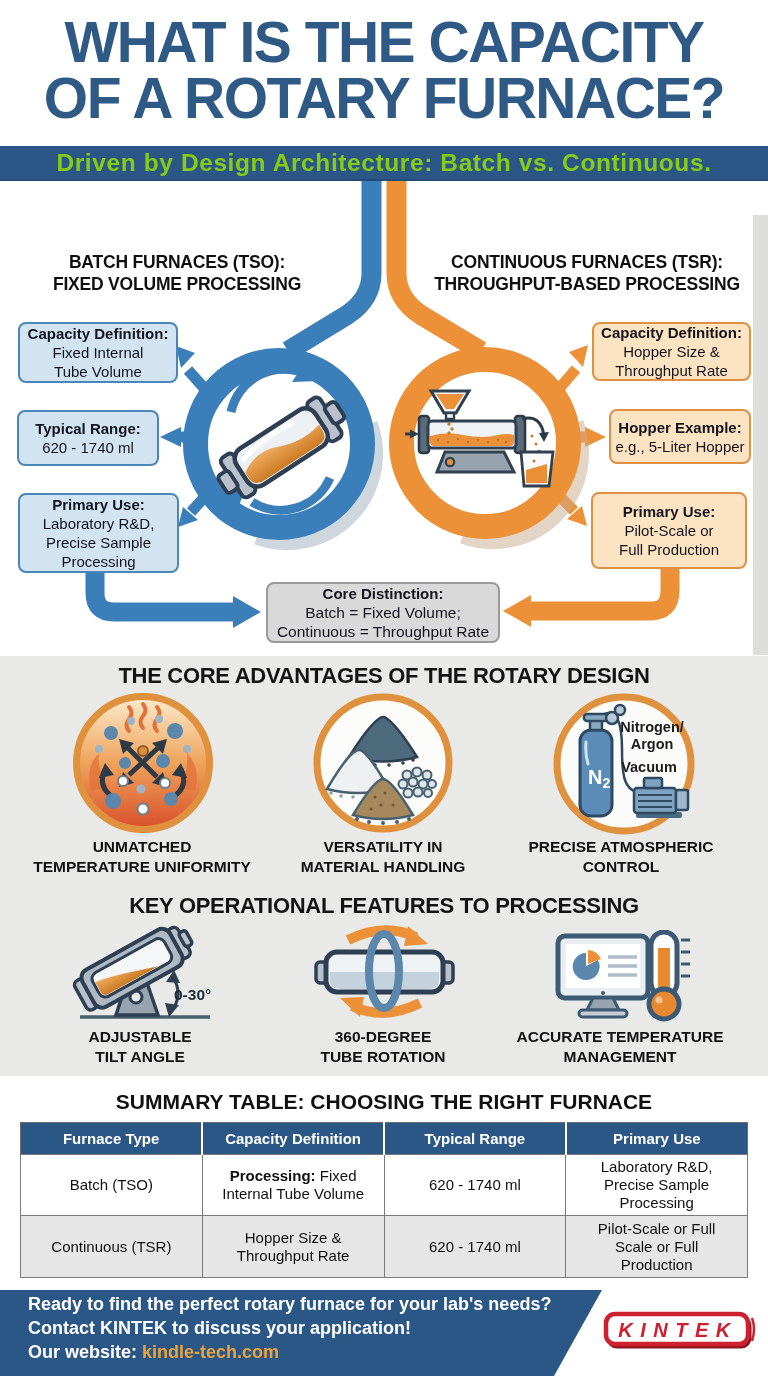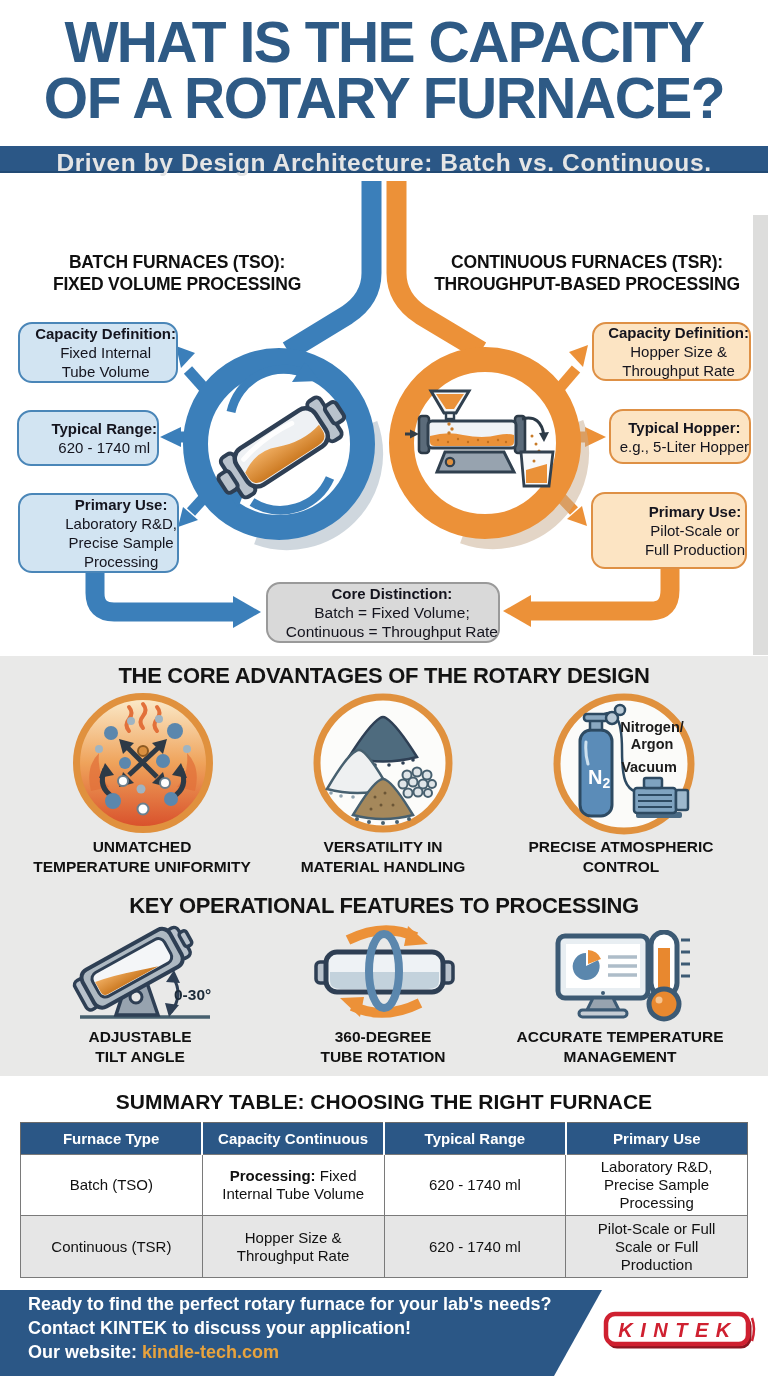--- a/index.html
+++ b/index.html
@@ -1,24 +1,24 @@
 <!DOCTYPE html>
 <html><head>
 <meta charset="utf-8">
 <style>
   html,body{margin:0;padding:0;}
   body{width:768px;height:1376px;position:relative;font-family:"Liberation Sans",sans-serif;background:#ffffff;overflow:hidden;}
   .abs{position:absolute;}
   
   #title{left:0;top:14px;width:768px;text-align:center;font-weight:bold;color:#2e5a85;font-size:57px;line-height:56px;letter-spacing:-1.5px;}
-  #banner{left:0;top:146px;width:768px;height:27px;background:#2b5786;color:#e5e5e5;font-weight:bold;font-size:24.5px;letter-spacing:0.6px;line-height:33px;text-align:center;border-bottom:2px solid #224a74;box-sizing:border-box;}
+  #banner{left:0;top:146px;width:768px;height:35px;background:#2b5786;color:#84cc16;font-weight:bold;font-size:24.5px;letter-spacing:0.6px;line-height:33px;text-align:center;border-bottom:2px solid #224a74;box-sizing:border-box;}
   
   #flowsvg{left:0;top:181px;}
   .bhead{font-weight:bold;font-size:17.5px;letter-spacing:-0.2px;line-height:22px;color:#101010;text-align:center;}
-  .bx{position:absolute;box-sizing:border-box;font-size:15px;line-height:19px;color:#14141e;text-align:center;display:flex;align-items:center;justify-content:flex-end;border-radius:14px;}
+  .bx{position:absolute;box-sizing:border-box;font-size:15px;line-height:19px;color:#14141e;text-align:center;display:flex;align-items:center;justify-content:center;border-radius:8px;}
   .bxL{background:#d2e4f2;border:2px solid #4a86b8;}
   .bxR{background:#fce4c3;border:2px solid #de9045;}
   .bxG{background:#d9d9d9;border:2px solid #9a9a9a;}
   .bx b{font-size:15px;}
   
   #graysec{left:0;top:656px;width:768px;height:420px;background:#e9e9e8;}
   .gh{position:absolute;width:768px;text-align:center;font-weight:bold;color:#131313;font-size:22px;letter-spacing:-0.3px;}
   .ilabel{position:absolute;font-weight:bold;font-size:15.5px;line-height:20px;color:#111111;text-align:center;}
   
   #tblhead{left:0;top:1090px;width:768px;text-align:center;font-weight:bold;font-size:21px;color:#111;}
@@ -148,21 +148,21 @@
     <div><b>Typical Range:</b><br>620 - 1740 ml</div>
   </div>
 <div class="bx bxL" style="left:18px;top:493px;width:161px;height:80px;">
     <div><b>Primary Use:</b><br>Laboratory R&amp;D,<br>Precise Sample<br>Processing</div>
   </div>
 
 <div class="bx bxR" style="left:592px;top:322px;width:159px;height:59px;">
     <div><b>Capacity Definition:</b><br>Hopper Size &amp;<br>Throughput Rate</div>
   </div>
 <div class="bx bxR" style="left:609px;top:409px;width:142px;height:55px;">
-    <div><b>Typical Hopper:</b><br>e.g., 5-Liter Hopper</div>
+    <div><b>Hopper Example:</b><br>e.g., 5-Liter Hopper</div>
   </div>
 <div class="bx bxR" style="left:591px;top:492px;width:156px;height:77px;">
     <div><b>Primary Use:</b><br>Pilot-Scale or<br>Full Production</div>
   </div>
 
 <div class="bx bxG" style="left:266px;top:582px;width:234px;height:61px;font-size:15.5px;">
     <div><b>Core Distinction:</b><br>Batch = Fixed Volume;<br>Continuous = Throughput Rate</div>
   </div>
 
 <div class="abs" id="graysec"></div>
@@ -362,21 +362,21 @@
 </svg>
 <div class="ilabel" style="left:-10px;top:1027px;width:300px;">ADJUSTABLE<br>TILT ANGLE</div>
 <div class="ilabel" style="left:233px;top:1027px;width:300px;text-align:center;">360-DEGREE<br>TUBE ROTATION</div>
 <div class="ilabel" style="left:470px;top:1027px;width:300px;">ACCURATE TEMPERATURE<br>MANAGEMENT</div>
 
 <div class="abs" id="tblhead">SUMMARY TABLE: CHOOSING THE RIGHT FURNACE</div>
 <table id="sum">
   <tbody>
       <tr>
         <th>Furnace Type</th>
-        <th>Capacity Continuous</th>
+        <th>Capacity Definition</th>
         <th>Typical Range</th>
         <th>Primary Use</th>
       </tr>
   <tr class="r1">
         <td>Batch (TSO)</td>
         <td><b>Processing:</b> Fixed<br>Internal Tube Volume</td>
         <td>620 - 1740 ml</td>
         <td>Laboratory R&amp;D,<br>Precise Sample<br>Processing</td>
       </tr>
   <tr class="r2">

